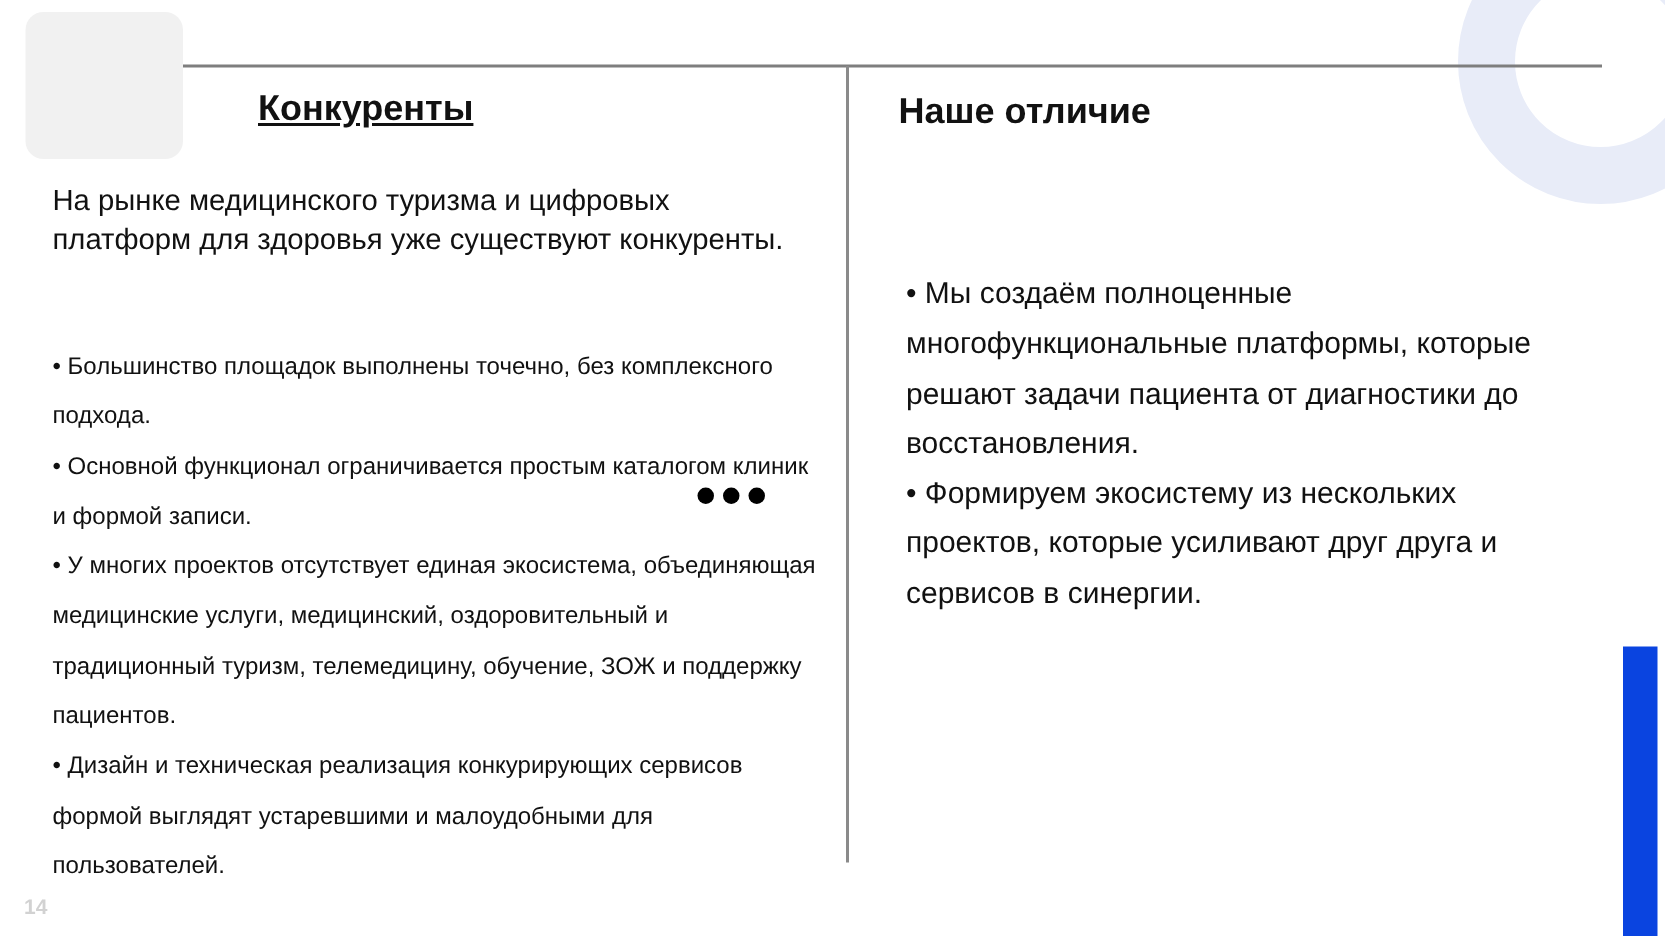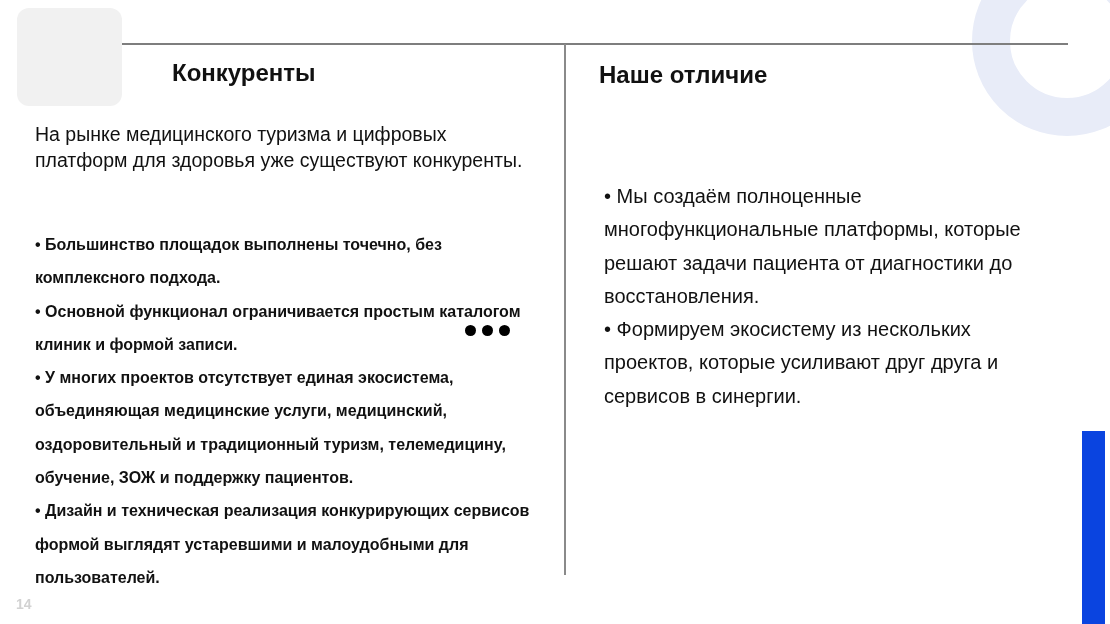--- a/index.html
+++ b/index.html
@@ -21,32 +21,32 @@
     }
     .mid-divider {
       position: absolute; left: 564px; top: 44px; width: 2px; height: 531px;
       background: #8a8a8a;
     }
     .blue-bar {
       position: absolute; left: 1082px; top: 431px; width: 23px; height: 193px;
       background: #0a44e0;
     }
     .title-left {
-      position: absolute; left: 172px; top: 59px; font-size: 24px; font-weight: bold; margin: 0;
+      position: absolute; left: 172px; top: 59px; font-size: 24px; font-weight: bold; margin: 0; text-decoration: underline;
     }
     .title-right {
       position: absolute; left: 599px; top: 61px; font-size: 24px; font-weight: bold; margin: 0;
     }
     .intro {
       position: absolute; left: 35px; top: 121px; width: 490px;
       font-size: 19.5px; line-height: 26px; margin: 0;
     }
     .list-left {
       position: absolute; left: 35px; top: 228px; width: 510px;
-      font-size: 16px; line-height: 33.3px; margin: 0; font-weight: bold;
+      font-size: 16px; line-height: 33.3px; margin: 0;
     }
     .list-right {
       position: absolute; left: 604px; top: 180px; width: 460px;
       font-size: 20px; line-height: 33.3px; margin: 0;
     }
     .list-left p, .list-right p { margin: 0; }
     .dots {
       position: absolute; left: 465px; top: 325px; display: flex; gap: 6px;
     }
     .dot { width: 11px; height: 11px; border-radius: 50%; background: #000; }

